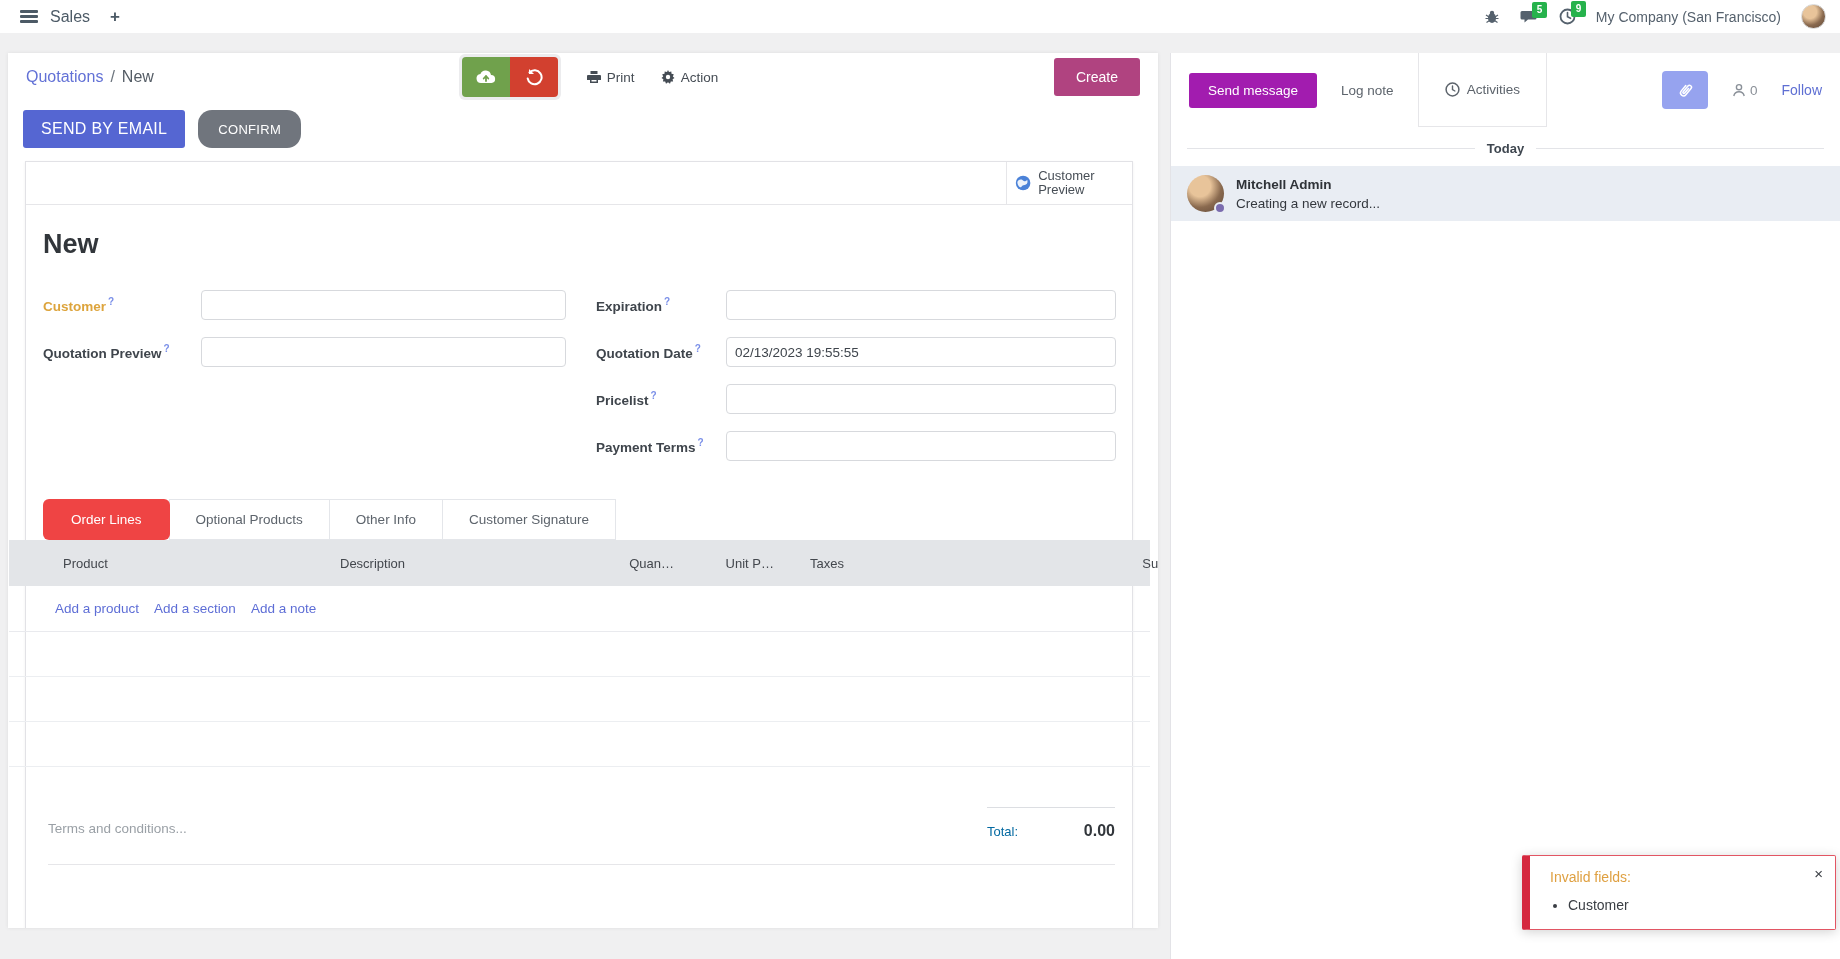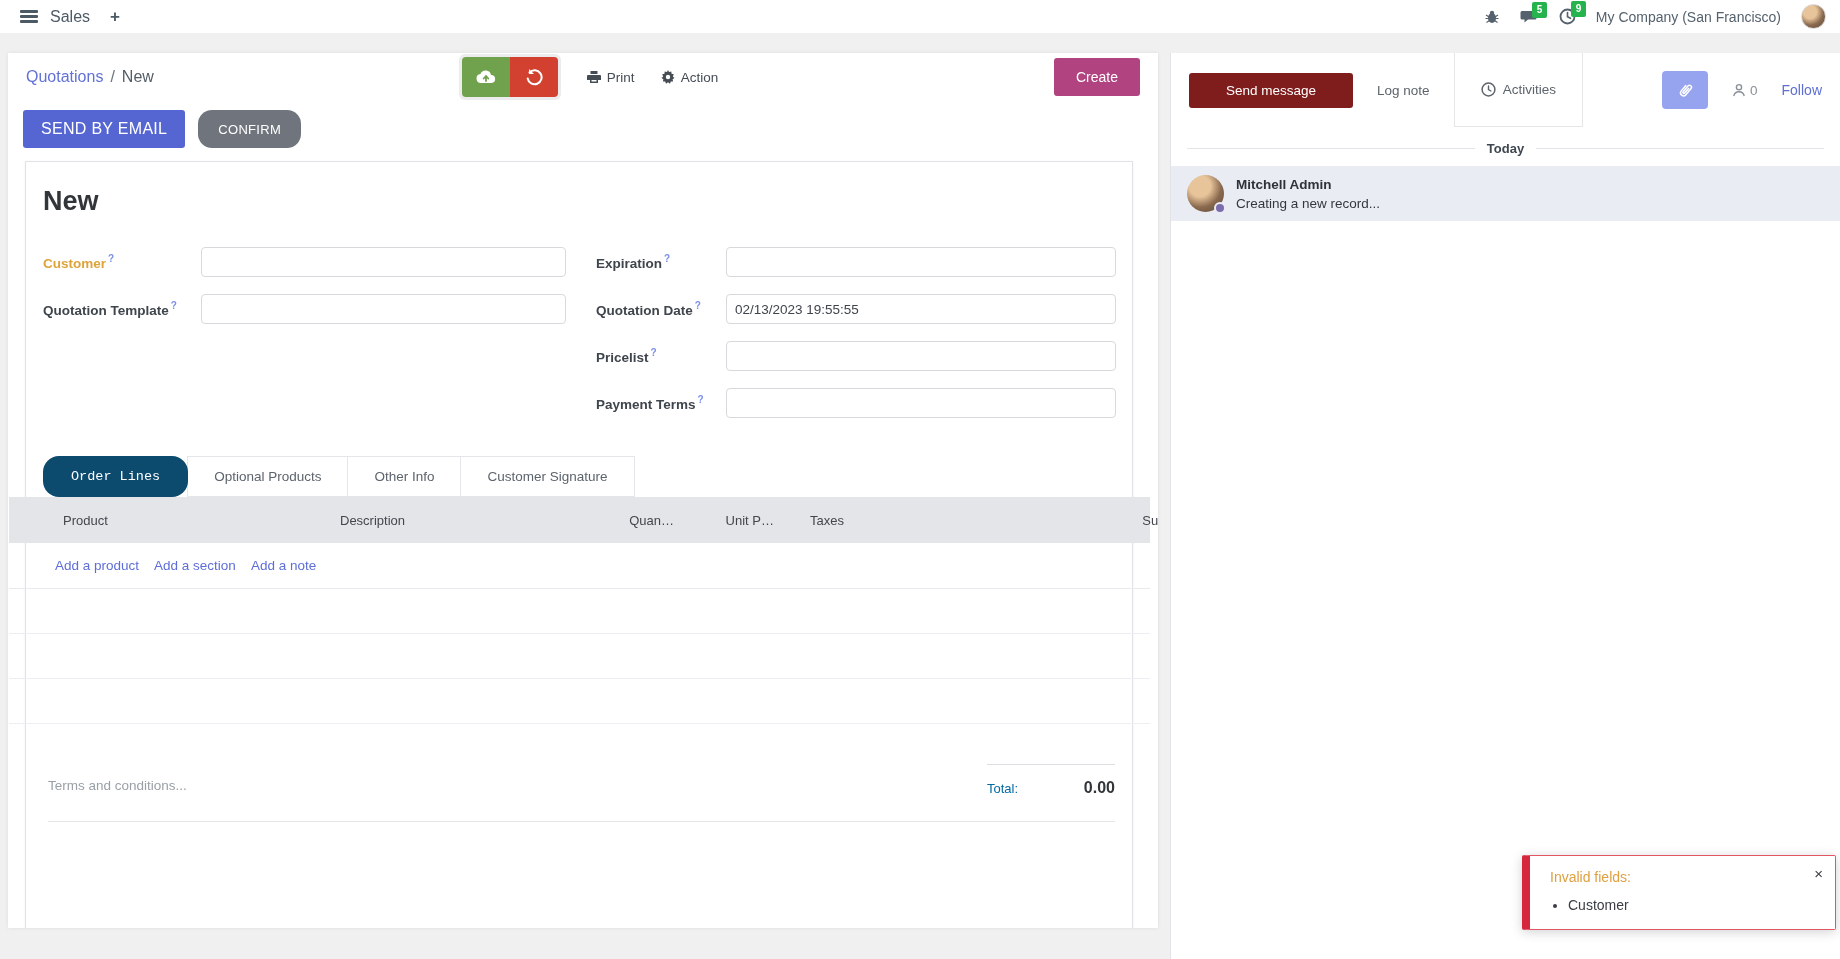--- a/index.html
+++ b/index.html
@@ -53,42 +53,42 @@
   .f-label { font-size:13.5px; color:#3f454c;font-weight:bold; }
   .f-label .q { color:#7a8fe8; font-size:10px; vertical-align:super; margin-left:2px; }
   .f-label.invalid { color:#dda43c; }
   .f-label.right-col { padding-left:30px; }
   .f-input { height:30px; width:100%; border:1px solid #d7d9dd; border-radius:4px; padding:0 8px; font-size:13.5px; color:#3f454c; font-family:"Liberation Sans", sans-serif; background:#fff; }
   .cell-empty { }
 
   
   .tabs { display:flex; margin:38px 0 0 17px; align-items:stretch; height:41px; }
   .tab { display:flex; align-items:center; padding:0 26px; font-size:13.5px; color:#5d646c; background:#fff; border:1px solid #e4e6ea; margin-left:-1px; cursor:pointer; }
-  .tab.active { background:#0c4a6e; color:#fff; border:none; border-radius:16px; margin-left:0; z-index:1; padding:0 28px;font-family:Liberation Mono, monospace; }
+  .tab.active { background:#ef4444; color:#fff; border:none; border-radius:6px; margin-left:0; z-index:1; padding:0 28px; }
 
   
   .ol-header { margin-left:-17px; margin-right:-18px; background:#e3e5e8; height:46px; display:grid; grid-template-columns:277px 230px 104px 100px 296px 120px 1fr; align-items:center; padding:0 14px 0 54px; font-size:13px; color:#43474d; }
   .col-right { text-align:right; }
   .col-taxes { padding-left:36px; }
   .ol-addrow { margin-left:-17px; margin-right:-18px; height:46px; display:flex; align-items:center; gap:15px; padding-left:46px; border-bottom:1px solid #e9eaee; }
   .add-link { color:#5e6ed6; font-size:13.5px; cursor:pointer; }
   .ol-empty { margin-left:-17px; margin-right:-18px; height:45px; border-bottom:1px solid #eceef1; }
 
   
   .sheet-footer { margin:40px 17px 0 22px; padding-bottom:24px; border-bottom:1px solid #e6e6e9; display:flex; }
   .terms { color:#9aa0a6; font-size:13.5px; padding-top:14px; cursor:text; }
   .totals { margin-left:auto; width:128px; }
   .totals hr { border:none; border-top:1px solid #dcdee2; margin-bottom:14px; }
   .total-row { display:flex; justify-content:space-between; align-items:baseline; }
   .total-label { font-size:13px; color:#0369a1; }
   .total-value { font-size:16px; font-weight:bold; color:#32363b; }
 
   
   .chatter-top { height:74px; display:flex; align-items:center; padding:0 10px 0 18px; }
-  .btn-sendmsg { background:#7f1d1d; color:#fff; border:none; border-radius:3px; height:35px; padding:0 37px; font-size:13.5px; cursor:pointer; }
+  .btn-sendmsg { background:#a21caf; color:#fff; border:none; border-radius:3px; height:35px; padding:0 19px; font-size:13.5px; cursor:pointer; }
   .btn-lognote { background:none; border:none; color:#5d646c; font-size:13.5px; padding:0 24px; height:38px; cursor:pointer; }
   .activities-seg { align-self:stretch; display:flex; align-items:center; gap:7px; padding:0 26px; border-left:1px solid #e6e6e9; border-right:1px solid #e6e6e9; border-bottom:1px solid #e6e6e9; color:#5d646c; font-size:13.5px; cursor:pointer; }
   .chatter-top-right { margin-left:auto; display:flex; align-items:center; gap:24px; padding-right:8px; }
   .btn-attach { width:46px; height:38px; background:#96a3ef; border:none; border-radius:4px; display:flex; align-items:center; justify-content:center; cursor:pointer; }
   .followers { display:flex; align-items:center; gap:4px; color:#8a9098; font-size:13.5px; cursor:pointer; }
   .follow-link { color:#5e6fd3; font-size:14px; cursor:pointer; }
 
   .today-divider { display:flex; align-items:center; gap:12px; margin:14px 16px 0; color:#3f4750; font-size:13px; font-weight:bold; }
   .today-divider::before, .today-divider::after { content:""; flex:1; border-top:1px solid #e3e4e8; }
   .message-row { margin-top:10px; background:#e9edf3; display:flex; padding:9px 16px; gap:12px; }
@@ -185,31 +185,40 @@
     </div>
     <button class="btn-create">Create</button>
   </div>
 
   <div class="cp-row2">
     <button class="btn-primary">SEND BY EMAIL</button>
     <button class="btn-secondary">CONFIRM</button>
   </div>
 
   <div class="sheet">
+    <div class="ribbon-strip">
+      <div class="preview-cell">
+        <svg width="20" height="20" viewBox="0 0 20 20">
+            <circle cx="10" cy="10" r="9" fill="#4b82d8"></circle>
+            <path d="M4 7c2-2 5-1.5 6 0s4 1 5-1c1 2 .5 5-1.5 6S9 13 8 14.5 4.5 15 3.5 12 3 8 4 7z" fill="#fff" opacity=".9"></path>
+          </svg>
+        <span>Customer Preview</span>
+      </div>
+    </div>
 
     <h1 class="sheet-title">New</h1>
 
     <div class="form-grid">
 
       <label class="f-label invalid"><span>Customer</span><span class="q">?</span></label>
       <input class="f-input" style="">
       <label class="f-label right-col"><span>Expiration</span><span class="q">?</span></label>
       <input class="f-input" style="">
 
-      <label class="f-label"><span>Quotation Template</span><span class="q">?</span></label>
+      <label class="f-label"><span>Quotation Preview</span><span class="q">?</span></label>
       <input class="f-input" style="">
       <label class="f-label right-col"><span>Quotation Date</span><span class="q">?</span></label>
       <input class="f-input" value="02/13/2023 19:55:55" style="">
 
       <span class="cell-empty"></span>
         <span class="cell-empty"></span>
       <label class="f-label right-col"><span>Pricelist</span><span class="q">?</span></label>
       <input class="f-input" style="">
 
       <span class="cell-empty"></span>

